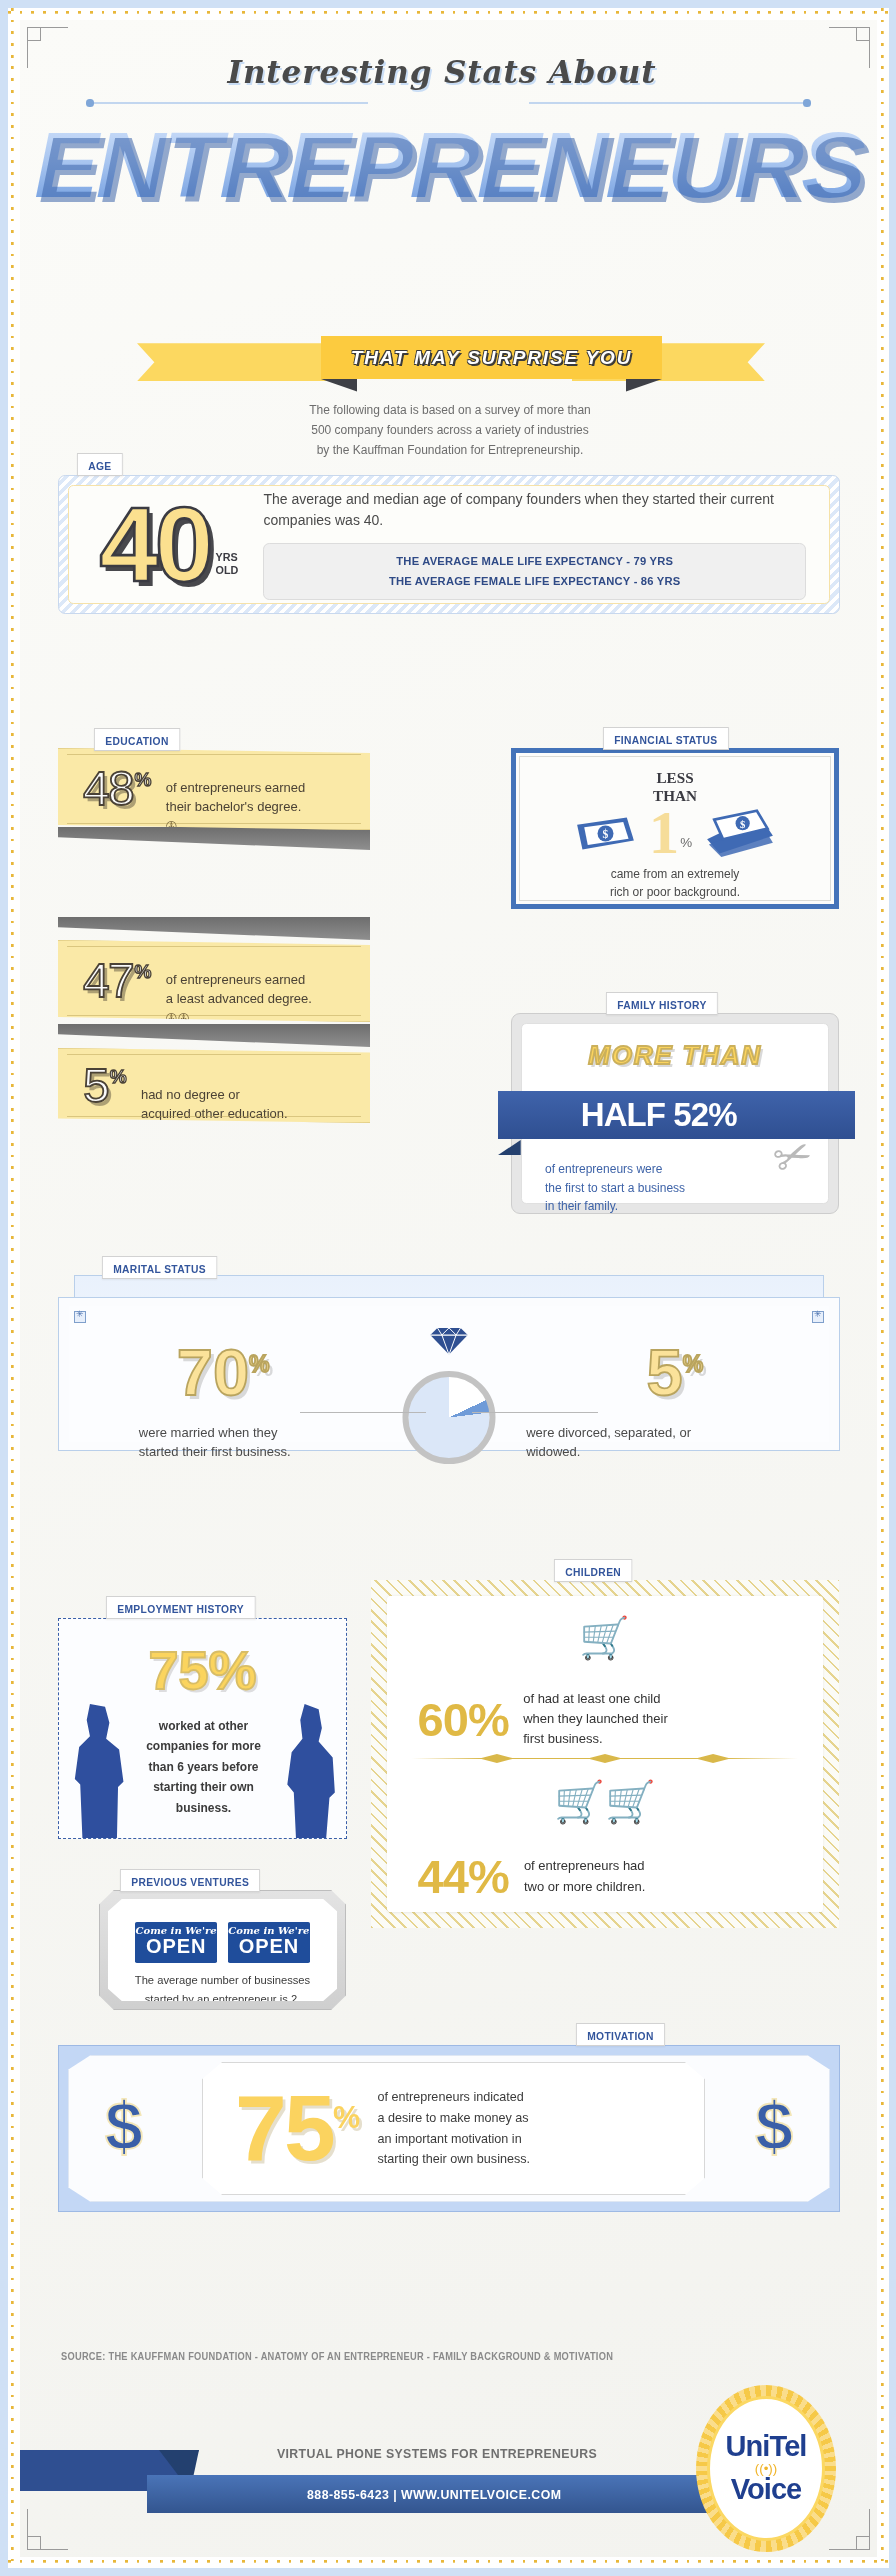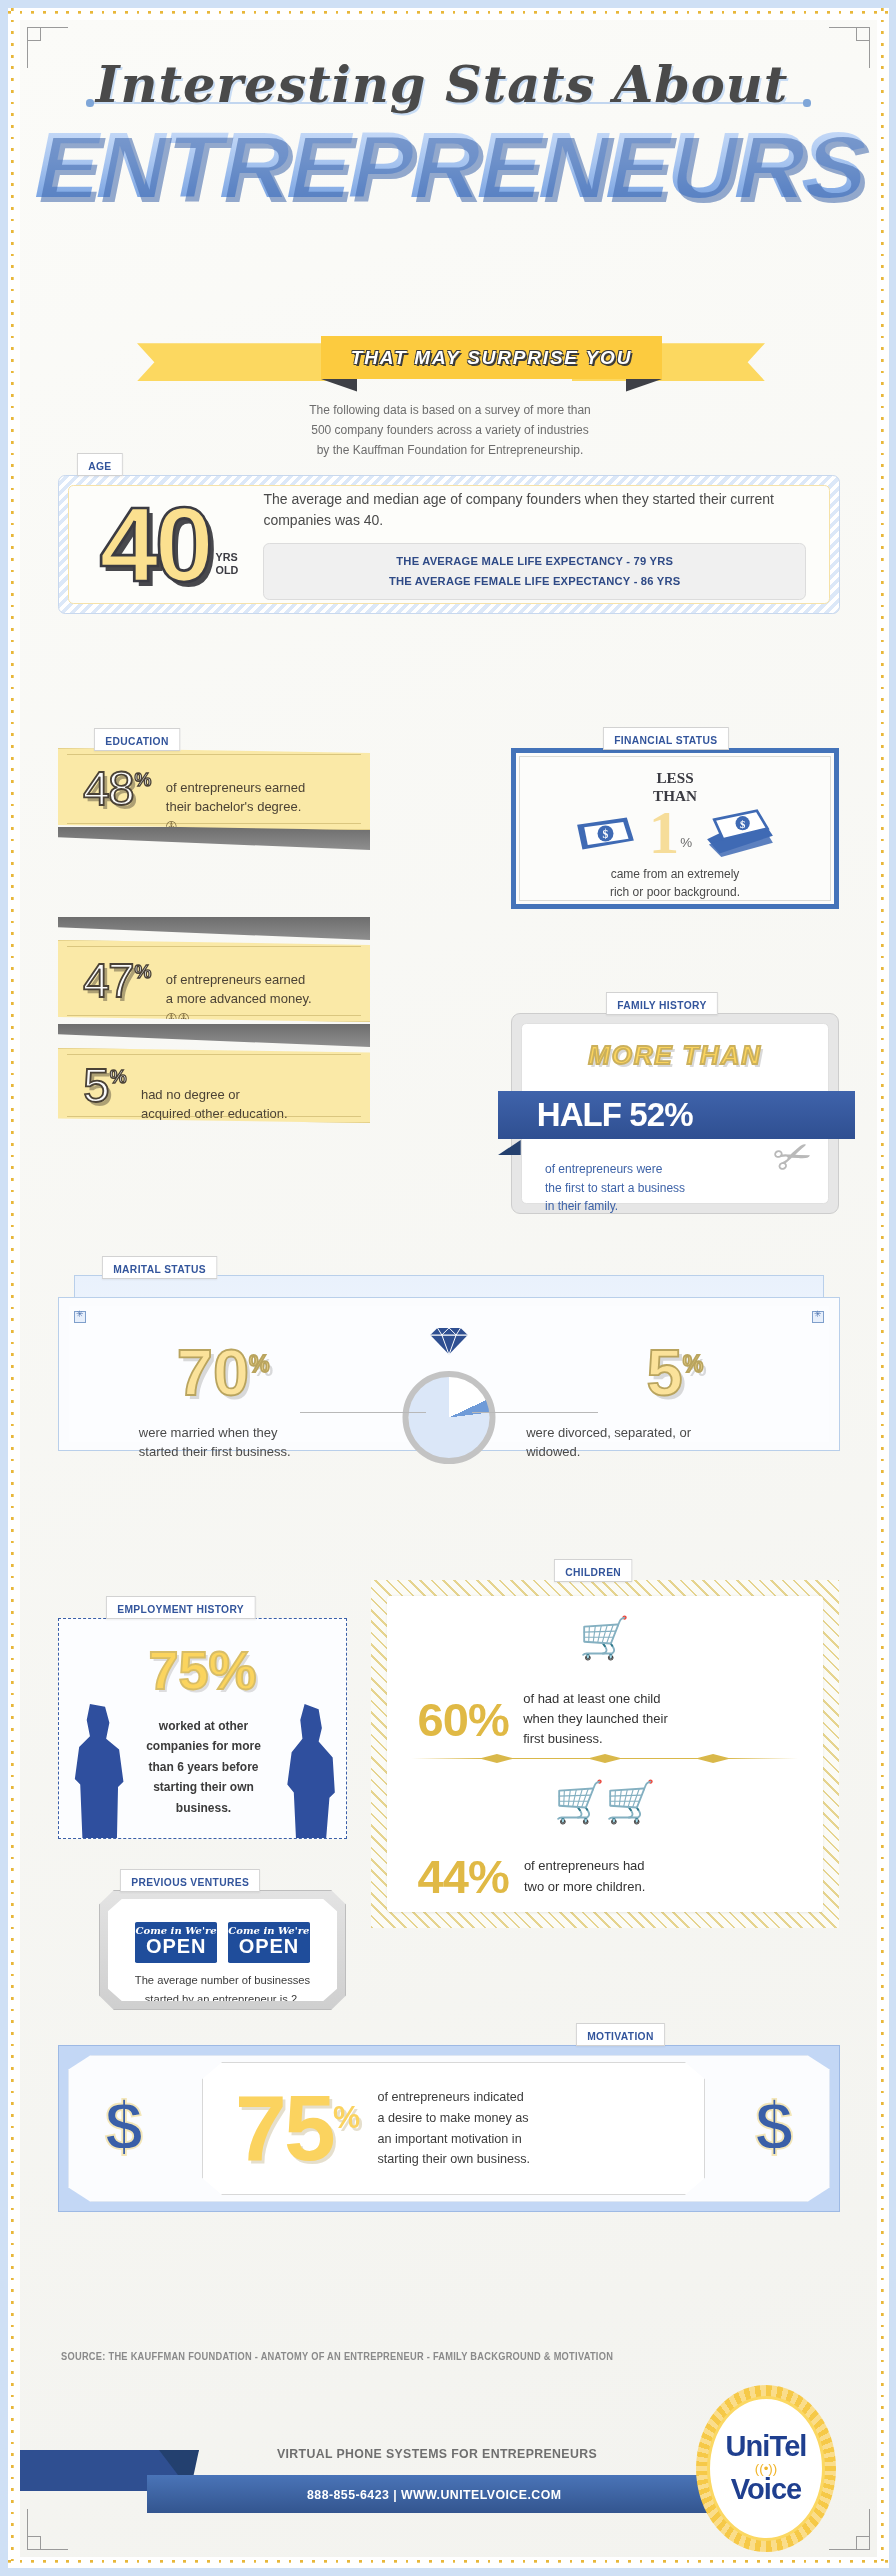--- a/index.html
+++ b/index.html
@@ -31,21 +31,21 @@
     overflow:hidden;
   }
   .corner { position:absolute; width:41px; height:41px; }
   .corner i { position:absolute; width:14.3px; height:14.3px; border:0.9px solid #9a9a9a; }
   .corner b { position:absolute; background:#9a9a9a; }
 
   
   .script-title {
     position:absolute; left:0; right:13px; top:34px; text-align:center;
     font-family:"DejaVu Serif", serif; font-style:italic; font-weight:bold;
-    font-size:51px; color:#4a4a4a; letter-spacing:0.9px;
+    font-size:31px; color:#4a4a4a; letter-spacing:0.9px;
     text-shadow:1.8px 1.8px 0 #c9ddf5;
   }
   .title-rule { position:absolute; top:82px; height:1.8px; background:#c2d6ef; }
   .title-rule.left { left:70px; width:278px; }
   .title-rule.right { right:70px; width:278px; }
   .title-rule::before{content:"";position:absolute;top:-2.7px;width:7.2px;height:7.2px;border-radius:50%;background:#7fa6d8;}
   .title-rule.left::before{left:-3.6px;}
   .title-rule.right::before{right:-3.6px;}
 
   .big-title {
@@ -160,21 +160,21 @@
   #fam { position:absolute; left:491px; top:993px; width:328px; height:201px;
          background:#e6e6e6; border:0.9px solid #cdcdcd; border-radius:9px; }
   .fam-in { position:absolute; left:9px; top:9px; right:9px; bottom:9px; background:#fff; border:0.9px solid #e0e0e0; border-radius:5.4px; }
   .more-than {
     text-align:center; margin-top:16px; font-size:26px; font-weight:bold; font-style:italic;
     letter-spacing:1.8px; color:#fbd45e; -webkit-text-stroke:1.8px #cbb05c;
     text-shadow:2.7px 2.7px 0 rgba(120,120,120,.28);
   }
   .half-band {
     position:absolute; left:-14.3px; top:77px; width:357px; height:48px;
-    background:linear-gradient(180deg,#3f63ab,#2f4f91); display:flex; align-items:center; z-index:4;
+    background:linear-gradient(180deg,#3f63ab,#2f4f91); display:flex; align-items:center; z-index:4;padding-left:44px;
   }
   .half-band span { margin-left:39px; font-size:33px; font-weight:bold; color:#fff; letter-spacing:-0.9px; }
   .half-fold{position:absolute;left:-14.3px;top:126px;width:23px;height:15.2px;background:#24406f;clip-path:polygon(100% 0,100% 100%,0 100%);z-index:3;}
   .fam-note { position:absolute; left:23px; top:136px; font-size:12px; color:#3e63a8; line-height:1.55; }
   .scissors { position:absolute; right:16px; top:106px; font-size:45px; color:#b9b9b9; transform:rotate(-20deg); }
 
   
   #mar { position:absolute; left:38px; top:1255px; width:782px; height:176px; }
   .mar-l1 { position:absolute; left:16px; top:0; right:16px; bottom:21.5px; border:0.9px solid #b9cfea; background:linear-gradient(180deg,#e9f1fc,#f8fbff); }
   .mar-l2 { position:absolute; left:0; top:21.5px; right:0; bottom:0; border:0.9px solid #b9cfea; background:#fbfcfe; }
@@ -335,21 +335,21 @@
       </div>
     </div>
 
     <div class="edu-shadow" style="left:38px; top:897px; clip-path:polygon(0 0,100% 0,100% 100%,0 45%);"></div>
     <div class="edu-row" style="top:920px;">
       <div class="edu-band" style="clip-path:polygon(0 0,100% 6%,100% 100%,0 94%);">
         <div class="edu-num">47</div>
         <div class="edu-pct">%</div>
         <div class="edu-txt">
           <div>of entrepreneurs earned</div>
-          <div>a more advanced money.</div>
+          <div>a least advanced degree.</div>
           <div class="scroll-ico">✇✇</div>
         </div>
       </div>
     </div>
 
     <div class="edu-shadow" style="left:38px; top:1004px; clip-path:polygon(0 0,100% 0,100% 100%,0 45%);"></div>
     <div class="edu-row" style="top:1028px; height:75px;">
       <div class="edu-band" style="clip-path:polygon(0 0,100% 6%,100% 100%,0 94%);">
         <div class="edu-num">5</div>
         <div class="edu-pct">%</div>

